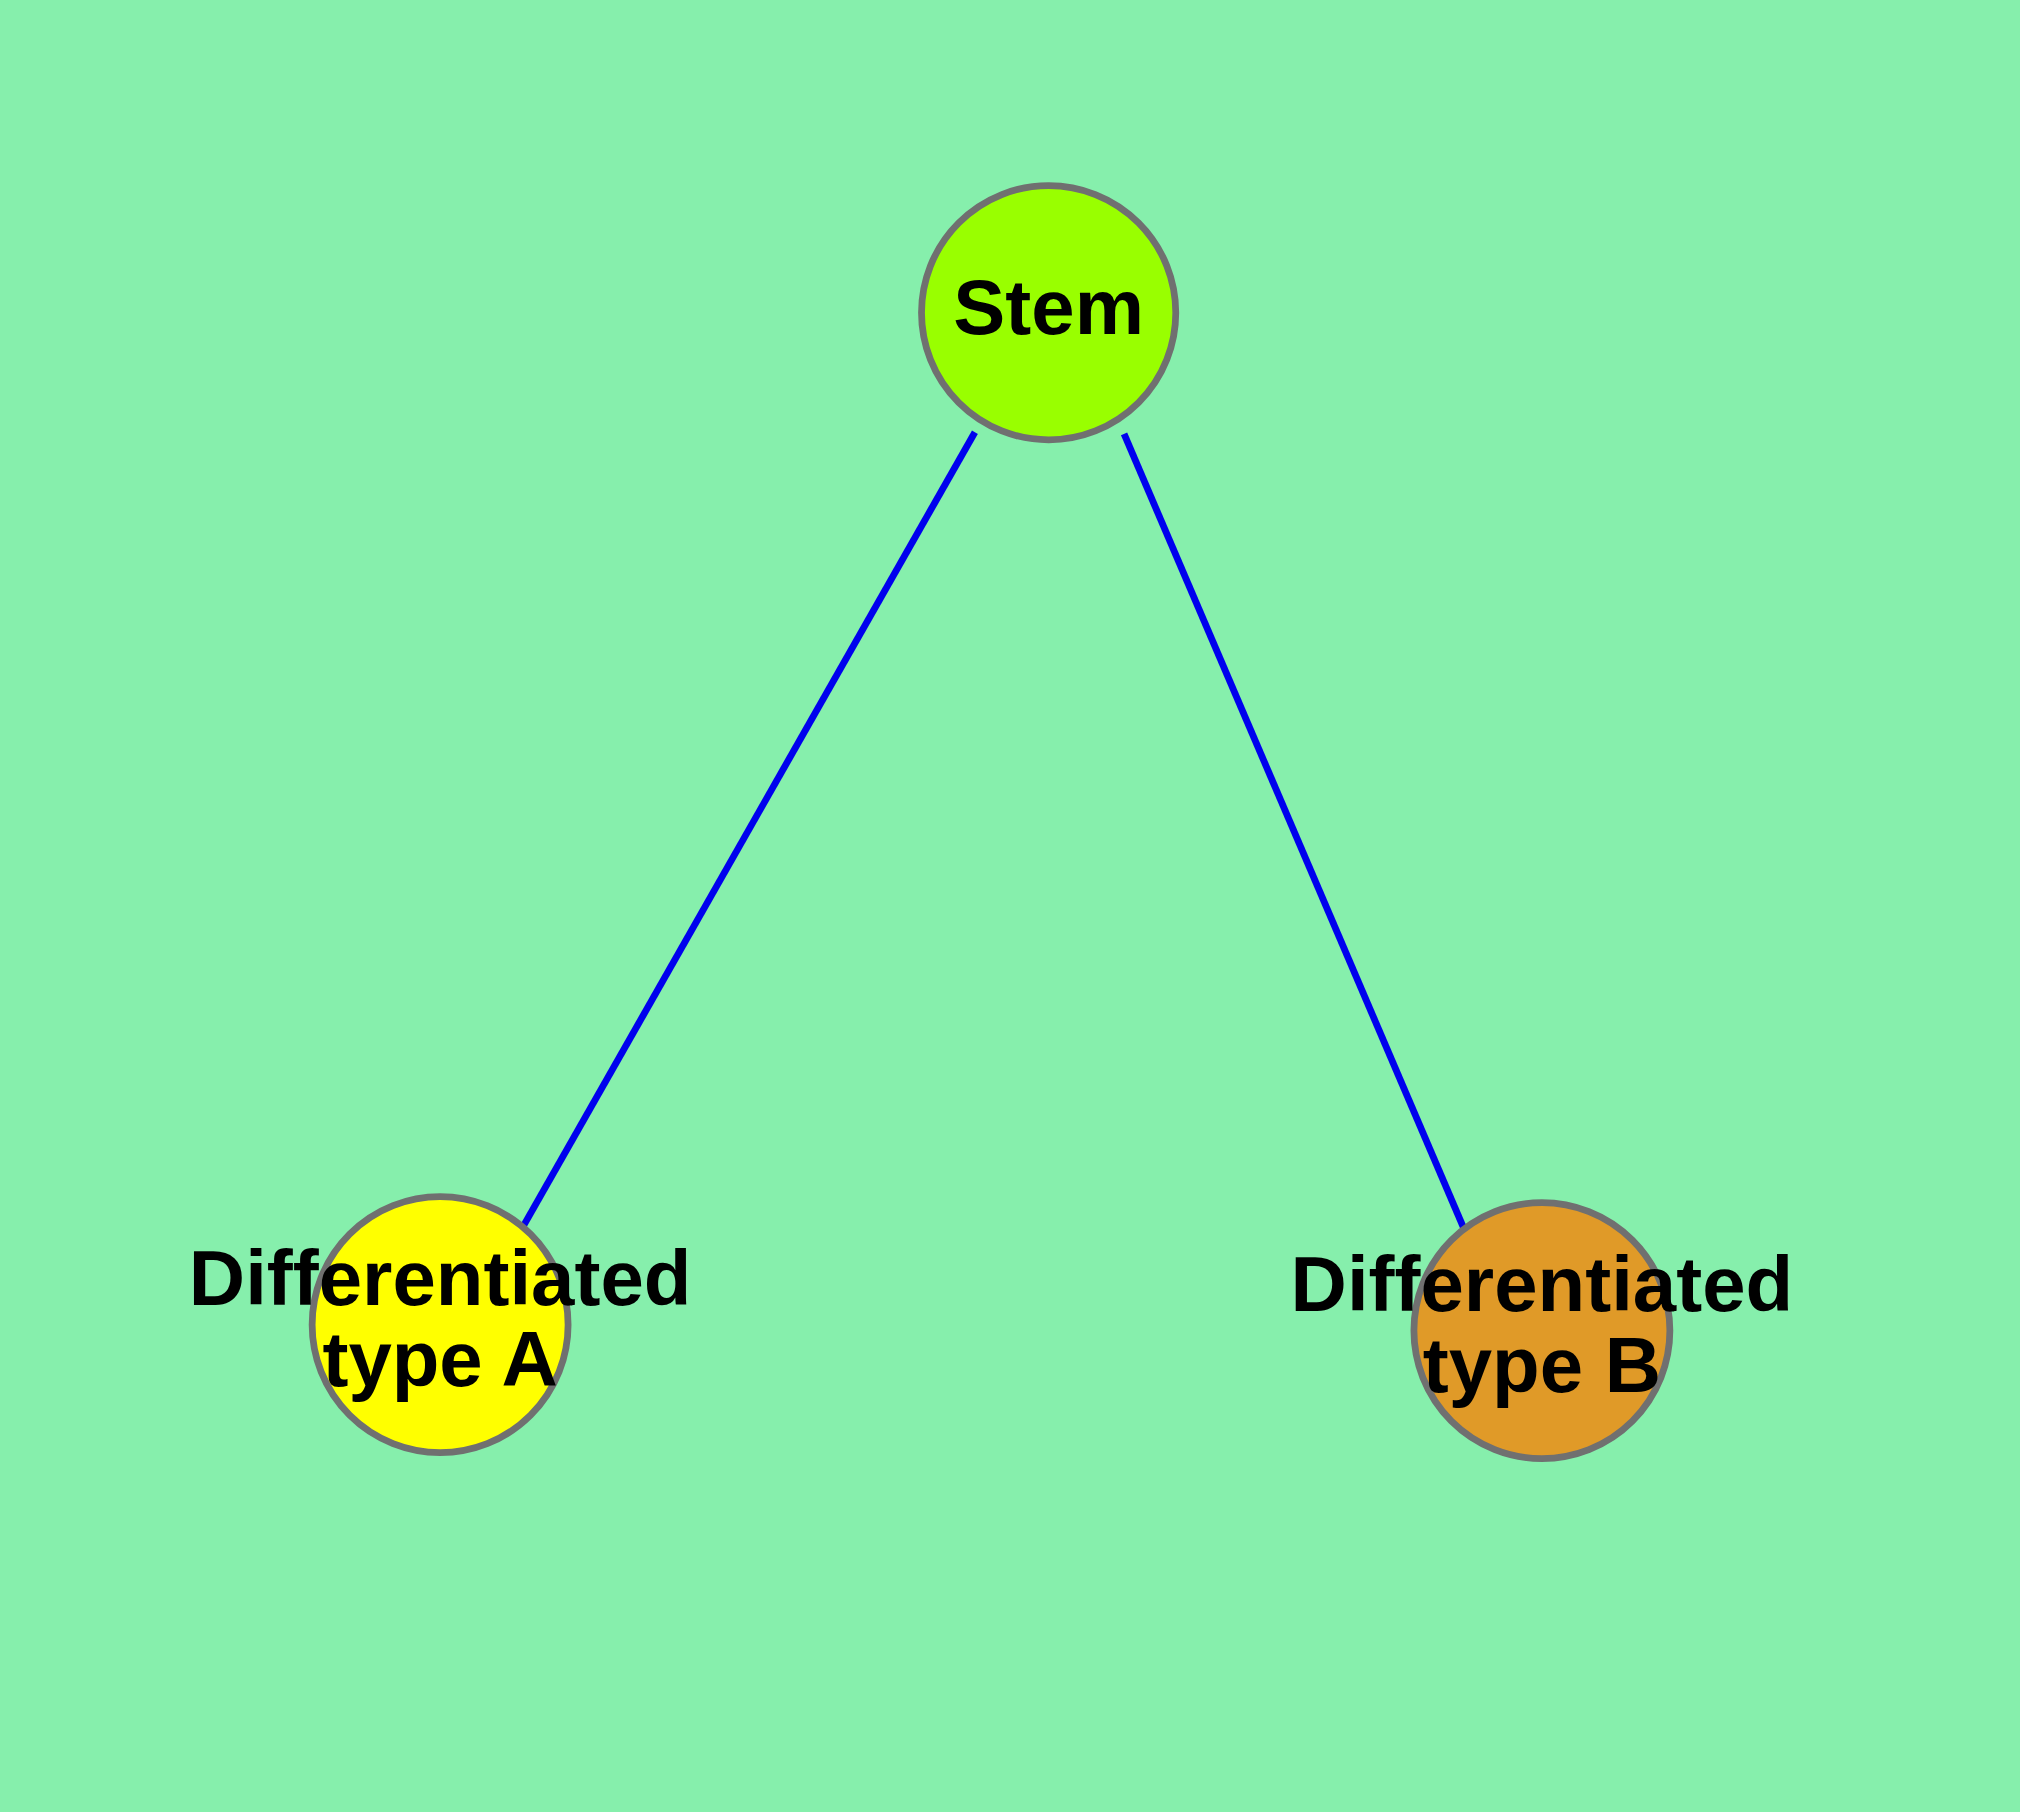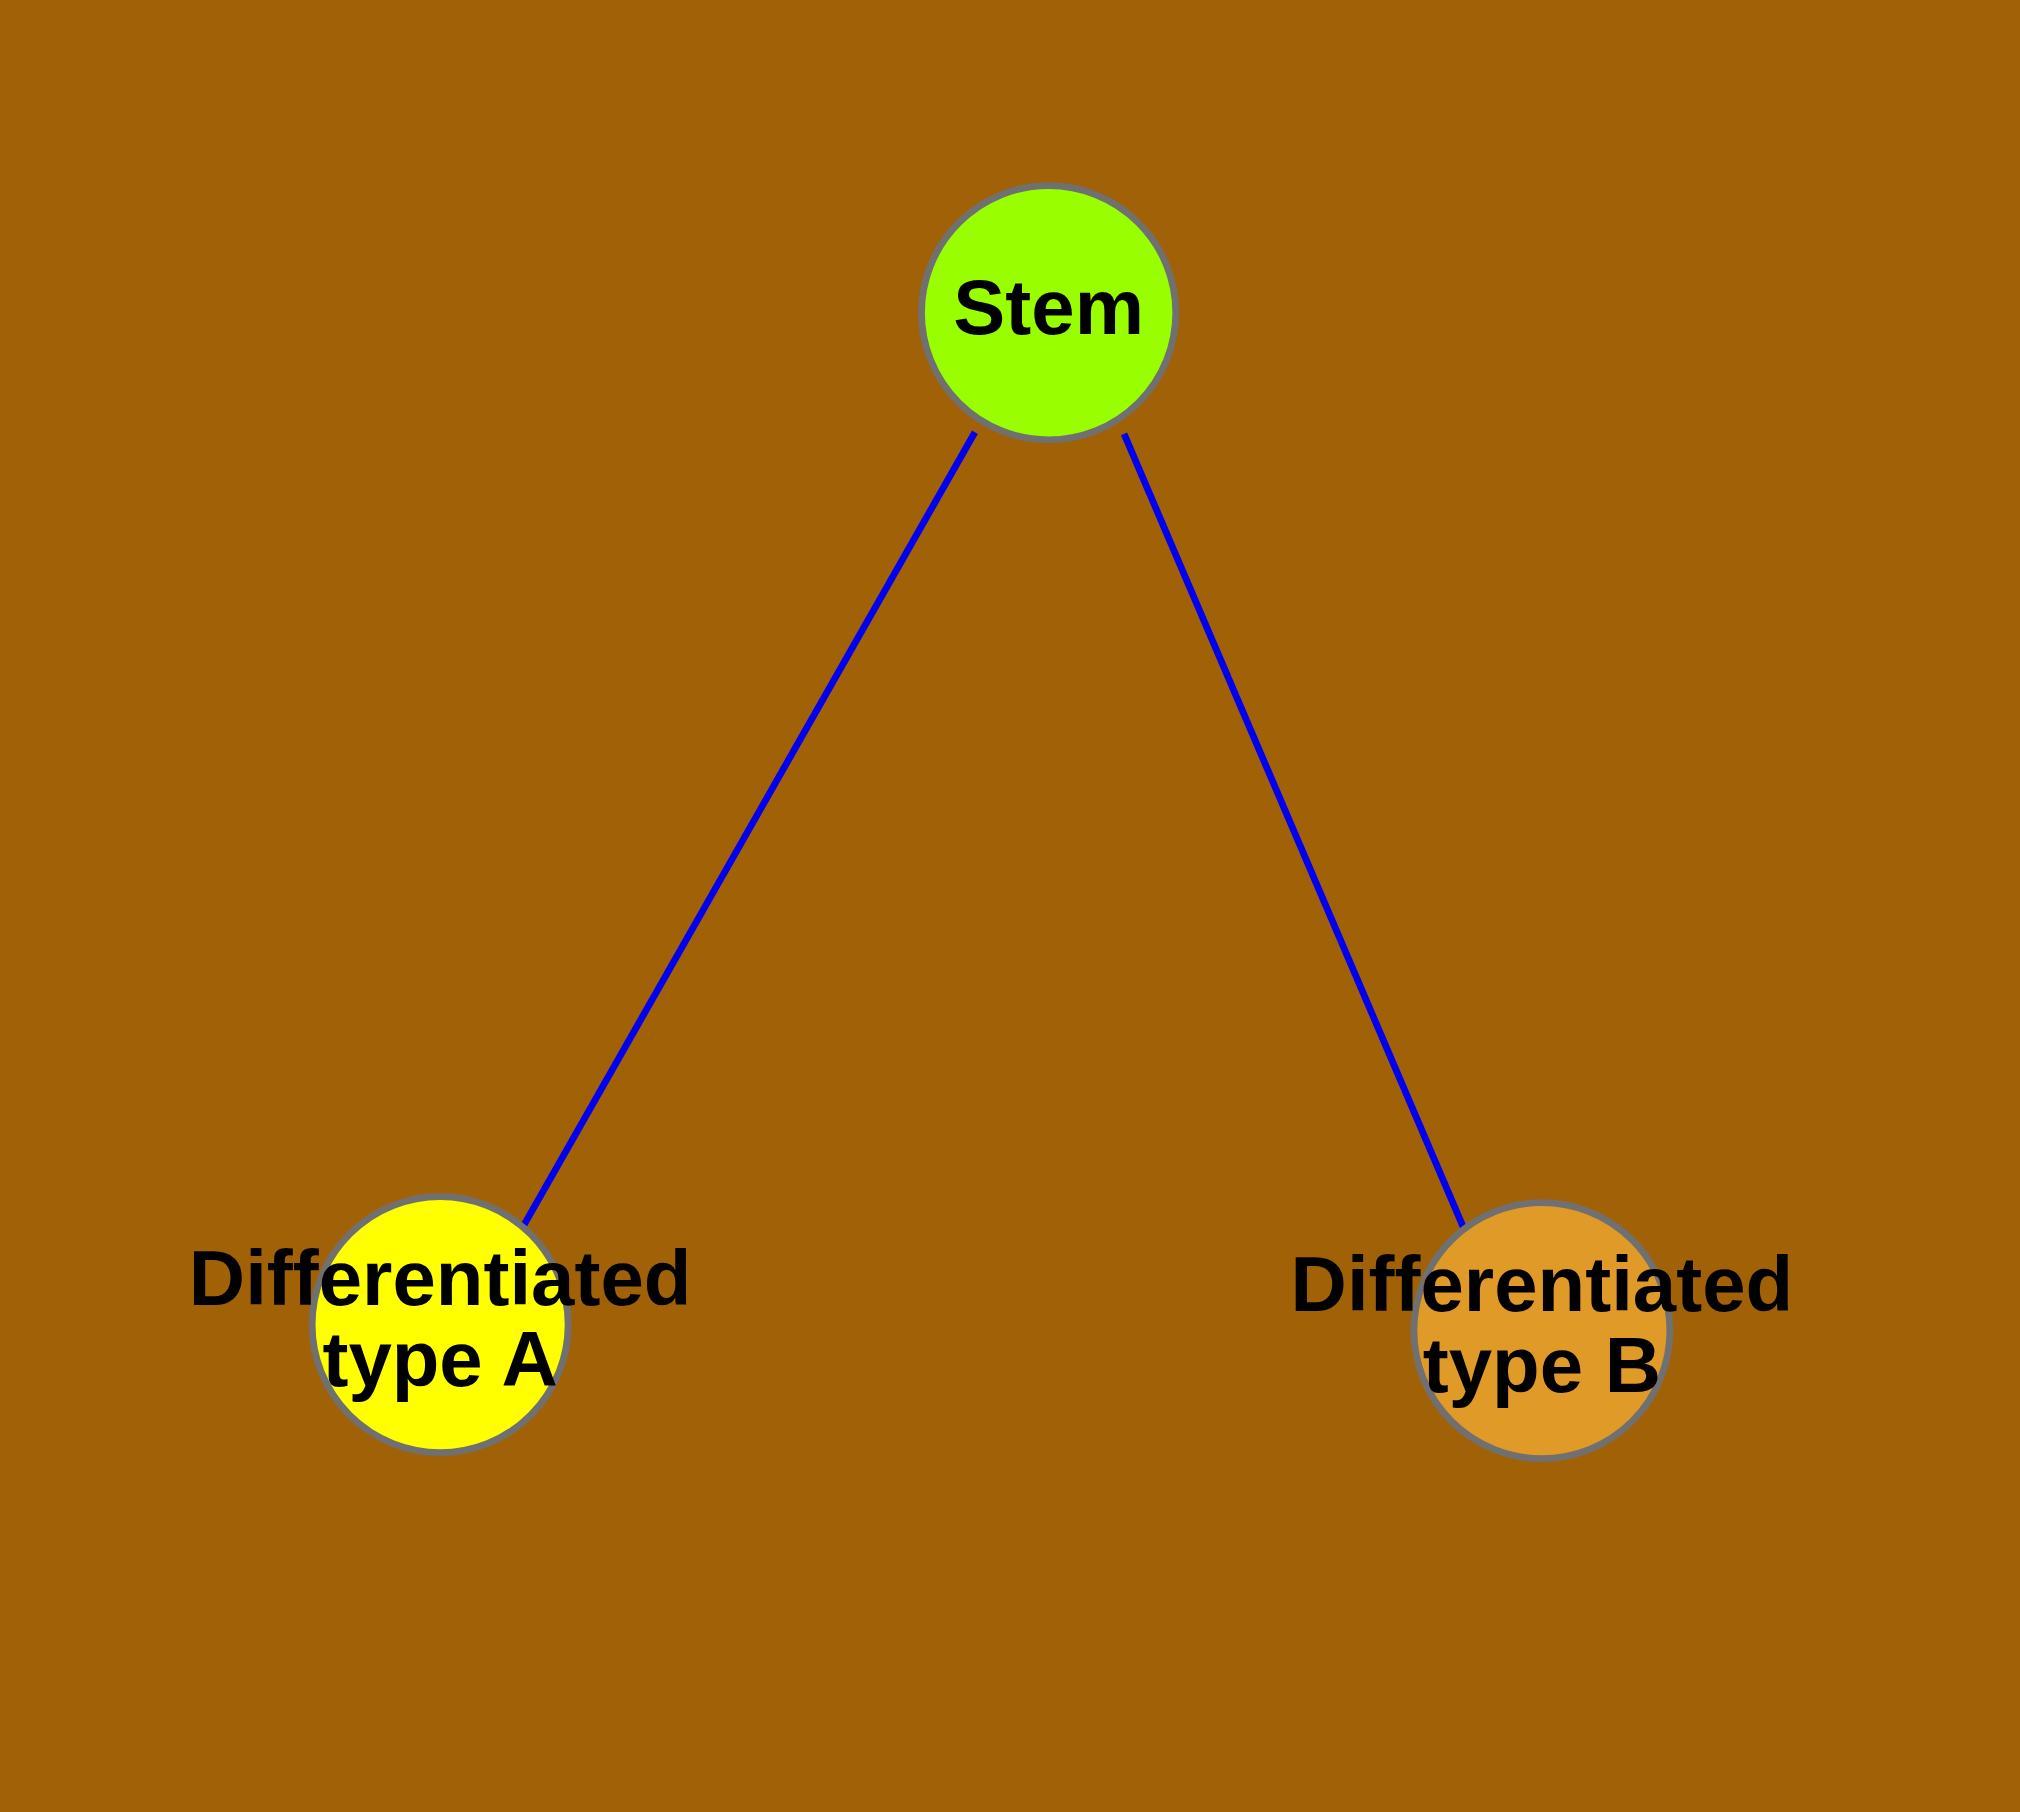--- a/index.html
+++ b/index.html
@@ -34,21 +34,21 @@
     font-family: "Liberation Sans", sans-serif;
     font-weight: bold;
     fill: #000000;
     text-anchor: middle;
     dominant-baseline: middle;
   }
 </style>
 </head>
 <body>
 
-<div id="canvas" style="width: 2021px; height: 1812px; background: #a16207;">
+<div id="canvas" style="width: 2021px; height: 1812px; background: #86efac;">
   <svg id="graph-svg" viewBox="0 0 2384 2138" style="width: 2021px; height: 1812px;">
 
     <g>
       <line class="edge-line" x1="1150" y1="510" x2="617" y2="1447" stroke="#0000ee" stroke-width="8"></line>
       <line class="edge-line" x1="1326" y1="512" x2="1728" y2="1452" stroke="#0000ee" stroke-width="8"></line>
     </g>
 
     <g>
 
       <g>

